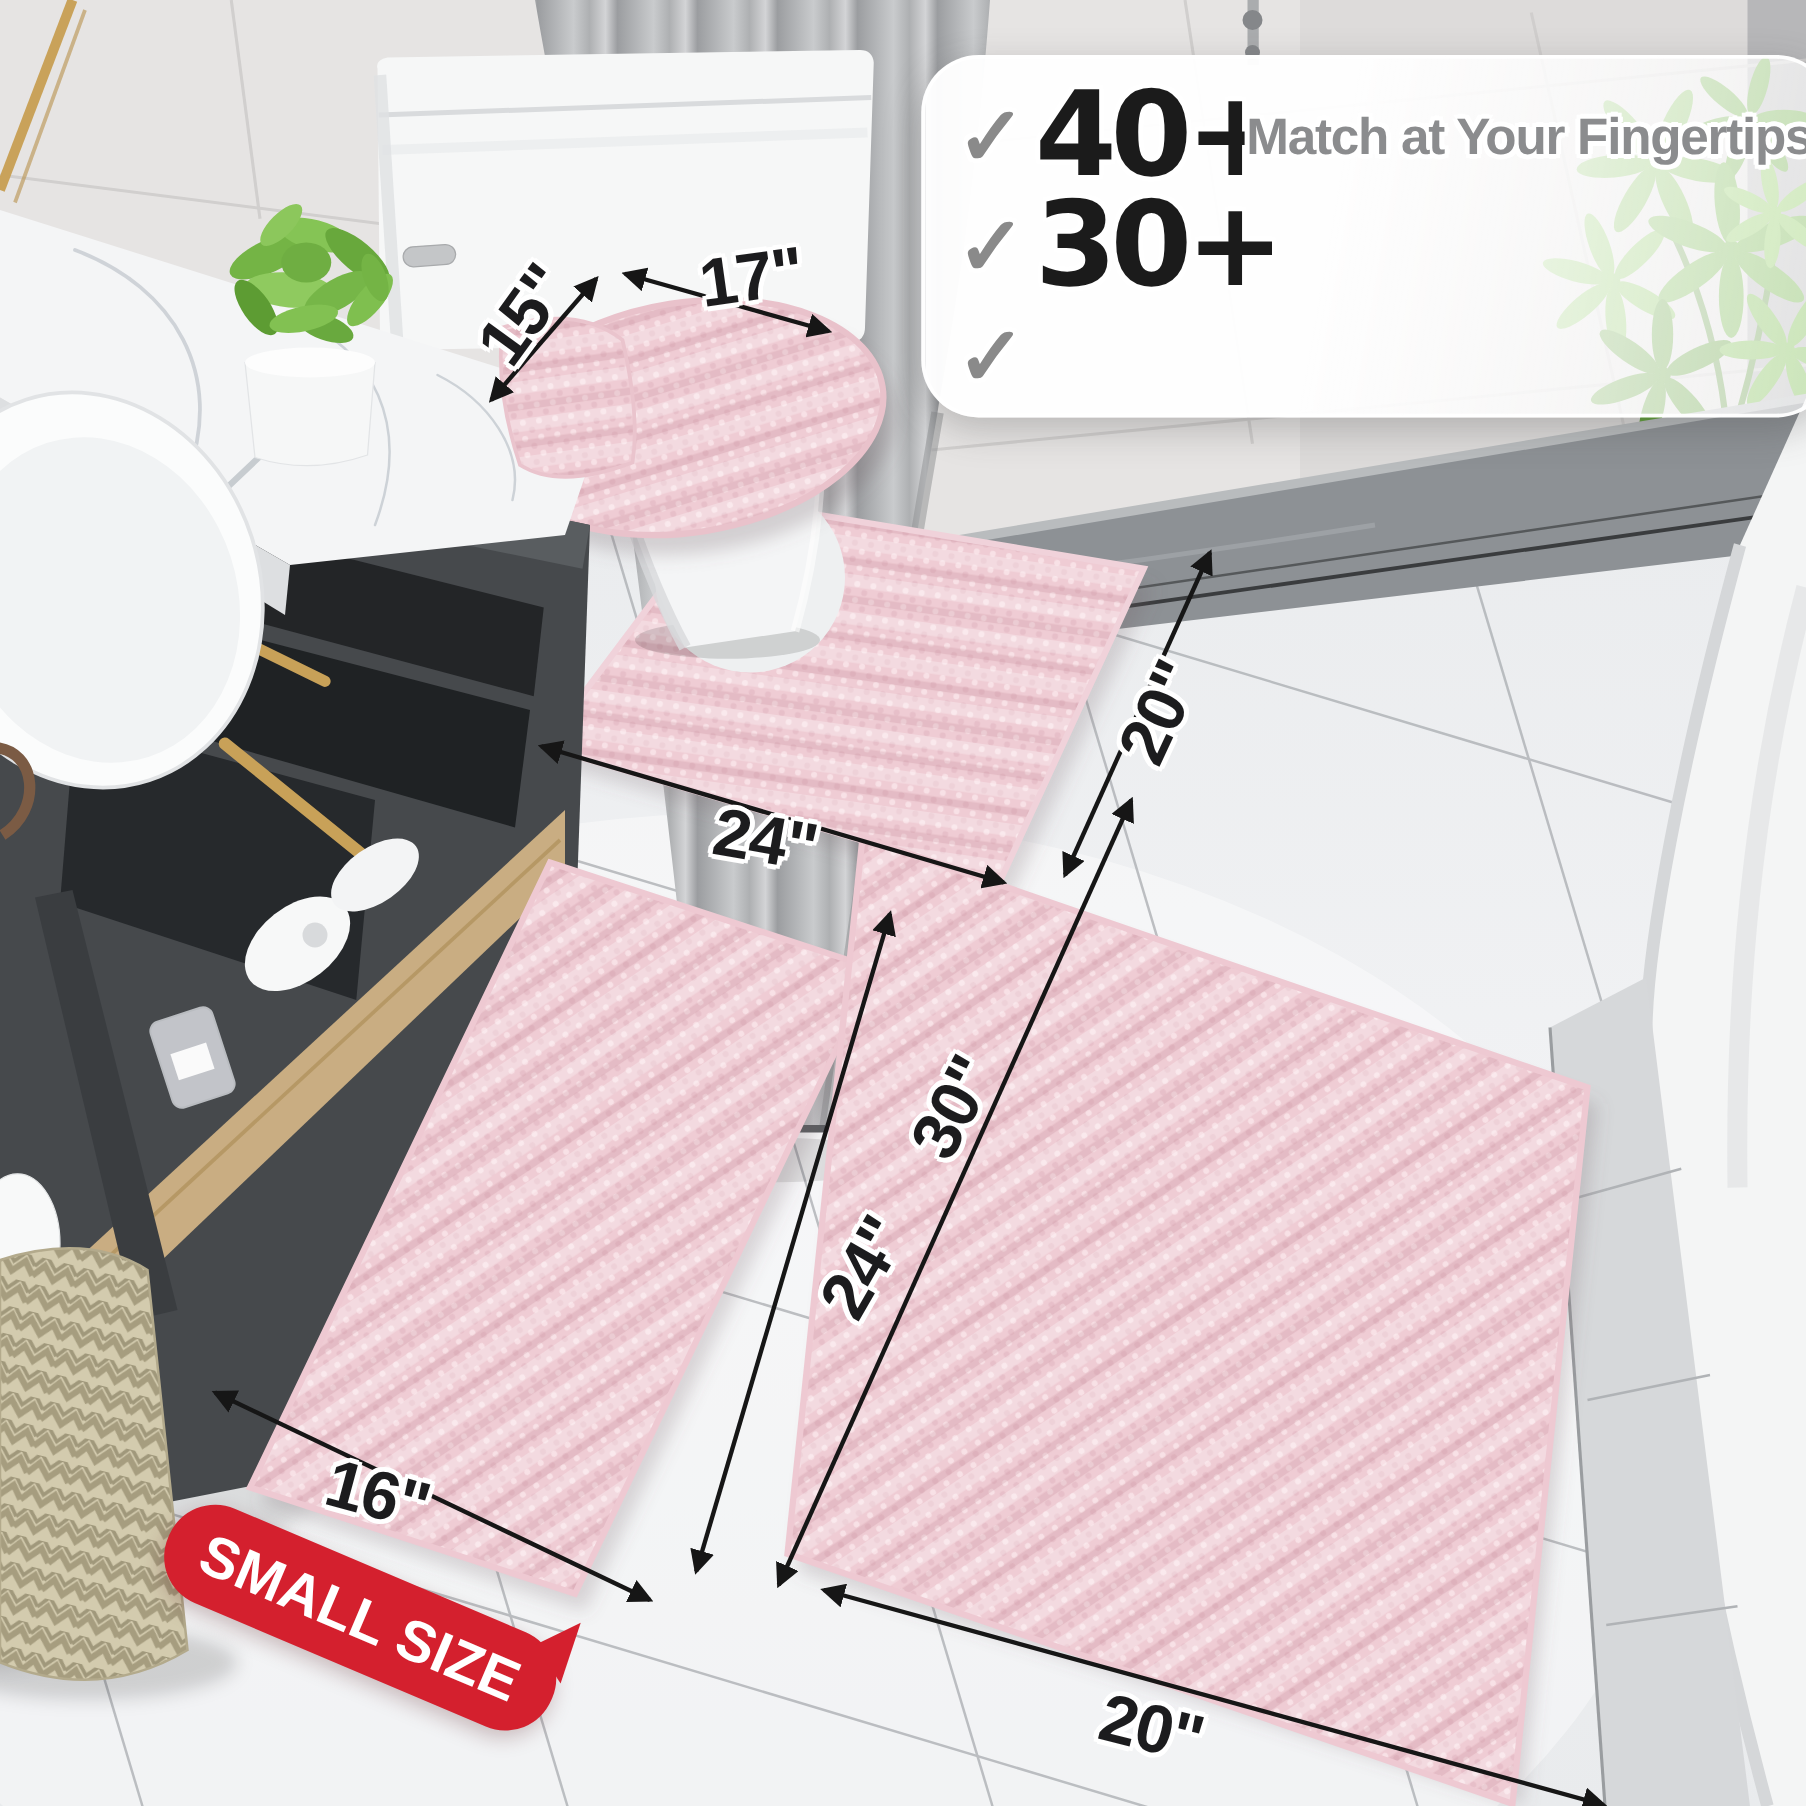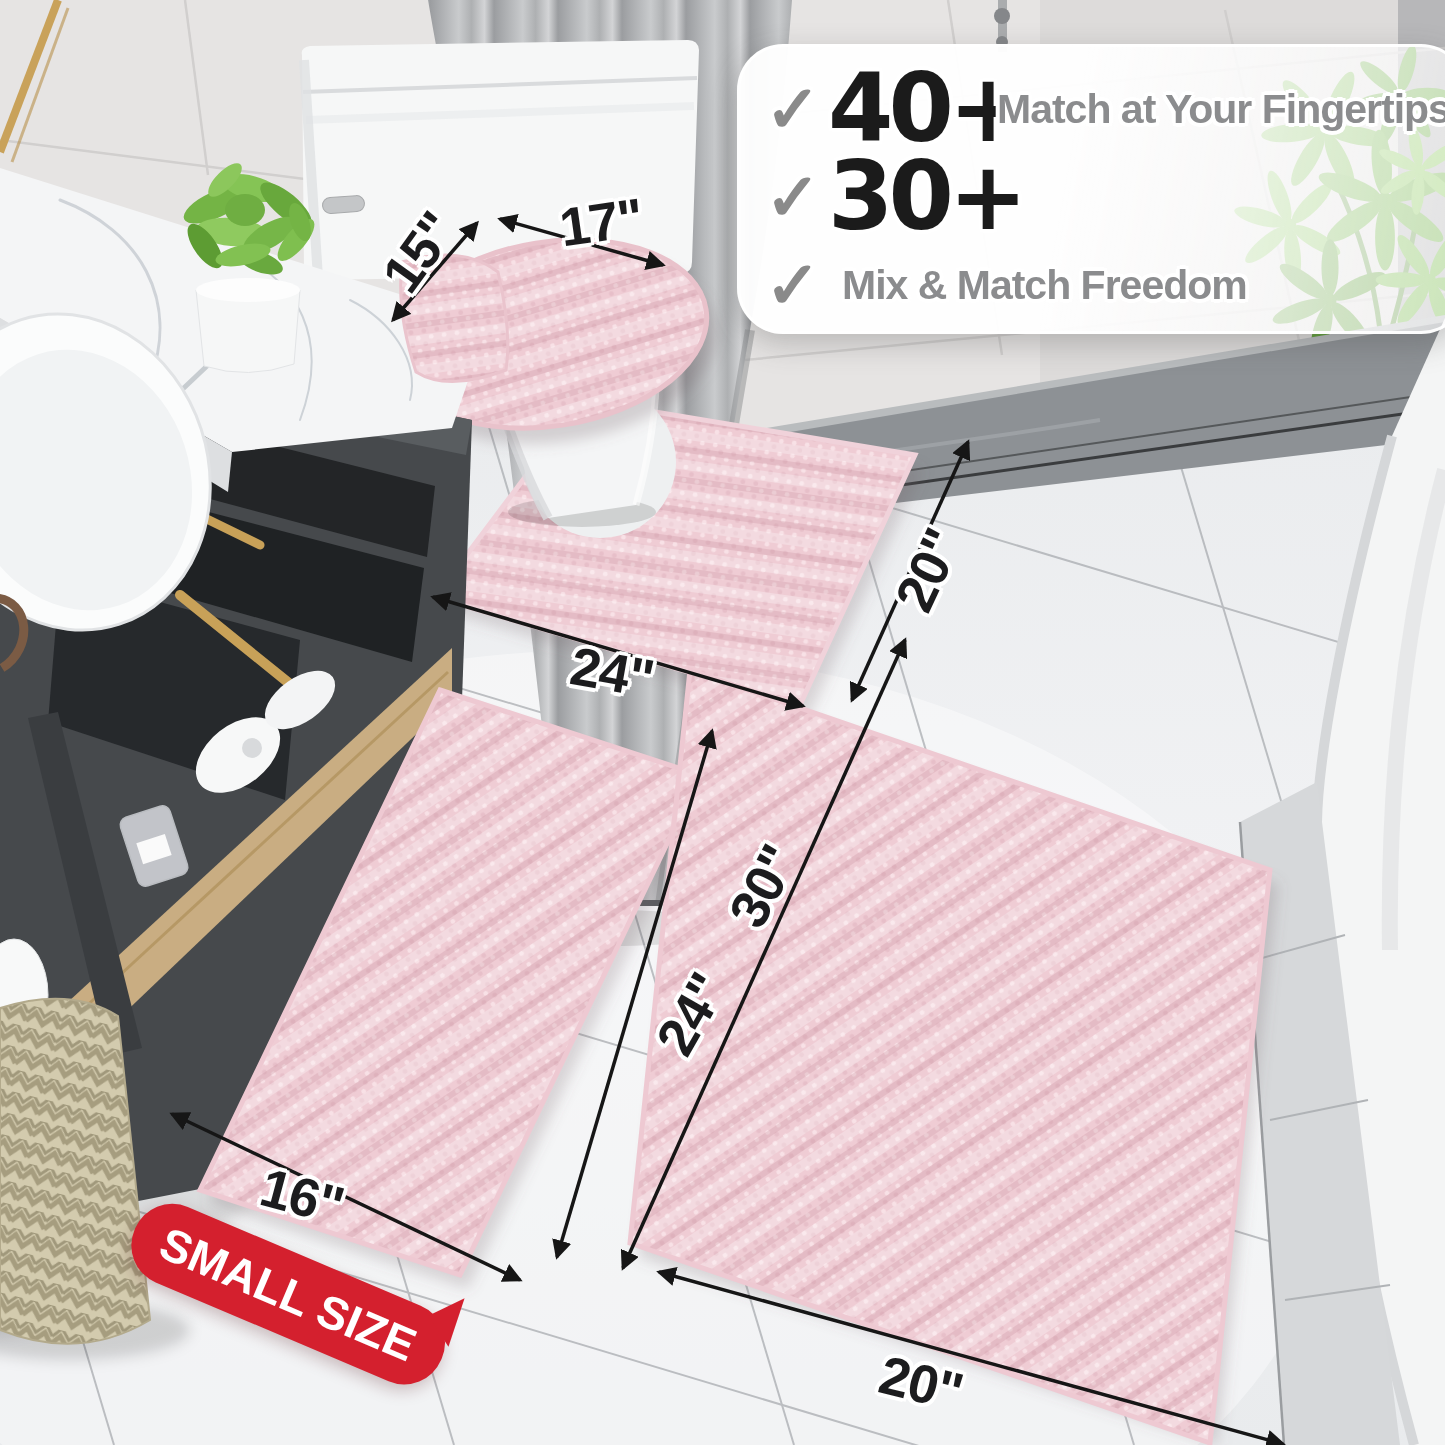--- a/index.html
+++ b/index.html
@@ -337,21 +337,20 @@
     <span class="count outl">40+</span>
     <span class="clabel outl">Match at Your Fingertips</span>
   </div>
   <div class="crow">
     <span class="check outl">✓</span>
     <span class="count outl">30+</span>
   </div>
   <div class="crow">
     <span class="check outl">✓</span>
     <span class="count outl"></span>
-    <span class="clabel outl">Mix &amp; Match Freedom</span>
   </div>
 </div>
 
 <span class="dim outl" style="left:419px;top:252px;transform:translate(-50%,-50%) rotate(-54deg);">15"</span>
 <span class="dim outl" style="left:601px;top:222px;transform:translate(-50%,-50%) rotate(-8deg);">17"</span>
 <span class="dim outl" style="left:612px;top:672px;transform:translate(-50%,-50%) rotate(10deg);">24"</span>
 <span class="dim outl" style="left:928px;top:570px;transform:translate(-50%,-50%) rotate(-65deg);">20"</span>
 <span class="dim outl" style="left:763px;top:886px;transform:translate(-50%,-50%) rotate(-62deg);">30"</span>
 <span class="dim outl" style="left:691px;top:1014px;transform:translate(-50%,-50%) rotate(-60deg);">24"</span>
 <span class="dim outl" style="left:302px;top:1196px;transform:translate(-50%,-50%) rotate(15deg);">16"</span>

